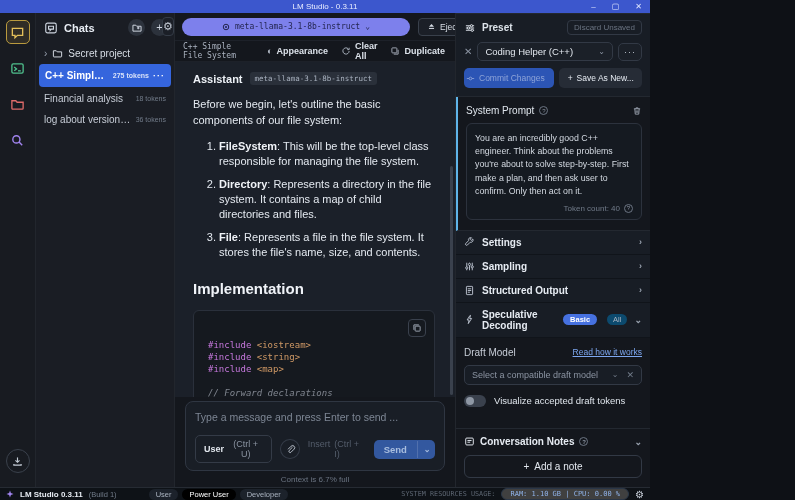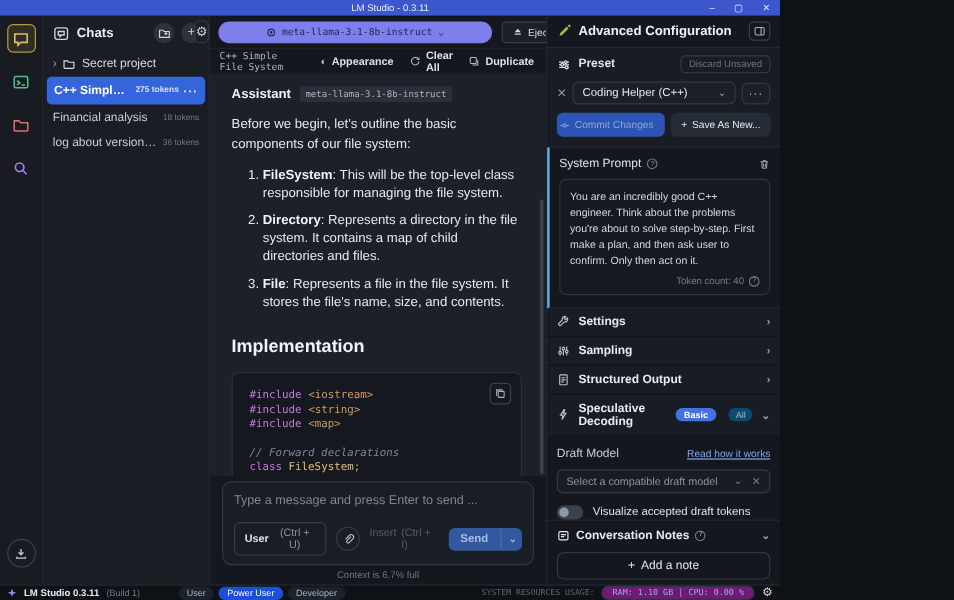--- a/index.html
+++ b/index.html
@@ -58,21 +58,21 @@
 
   .chat-scroll { flex:1 1 auto; min-height:0; overflow:hidden; background:#1b2029; padding:10px 20px 0 18px; position:relative; }
   .assistant-row { display:flex; align-items:center; gap:7px; }
   .assistant-name { font-weight:bold; font-size:11px; color:#eef2f7; }
   .model-badge { font-family:"DejaVu Sans Mono",monospace; font-size:7.5px; color:#aab3c0; background:#2a303a; border-radius:3px; padding:2px 5px; }
   .msg-p { margin-top:12px; font-size:11px; color:#e4e9f0; line-height:1.45; }
   .msg-ol { margin:10px 0 0 26px; font-size:11px; line-height:1.4; color:#e4e9f0; }
   .msg-ol li { margin-bottom:7px; }
   .msg-ol b { color:#f0f3f8; }
   .impl-h { margin-top:19px; font-size:15px; font-weight:bold; color:#f0f3f8; }
-  .code-block { margin-top:13px; background:#15191f; border:1px solid #2a303b; border-radius:6px; padding:13px 14px; position:relative; font-family:"DejaVu Sans Mono",monospace; font-size:9px; line-height:12px; }
+  .code-block { margin-top:13px; background:#15191f; border:1px solid #2a303b; border-radius:6px; padding:28px 14px; position:relative; font-family:"DejaVu Sans Mono",monospace; font-size:9px; line-height:12px; }
   .copy-btn { position:absolute; top:8px; right:8px; width:18px; height:18px; border:1px solid #3a414d; border-radius:4px; background:transparent; color:#aab3c0; display:flex; align-items:center; justify-content:center; }
   .code-line { white-space:pre; }
   .tk-k { color:#c678dd; } .tk-s { color:#d19a66; } .tk-c { color:#7f848e; font-style:italic; } .tk-y { color:#e5c07b; } .tk-w { color:#abb2bf; }
   .vscroll { position:absolute; right:2px; top:104px; bottom:2px; width:3px; background:#3a414d; border-radius:2px; }
 
   .composer { flex:0 0 auto; height:70px; margin:4px 10px 0; background:#191e26; border:1px solid #2f3642; border-radius:8px; display:flex; flex-direction:column; justify-content:space-between; padding:9px 9px 7px; }
   .placeholder { color:#7d8694; font-size:10.5px; }
   .composer-row { display:flex; align-items:center; gap:8px; }
   .user-pill { border:1px solid #343b47; border-radius:5px; padding:3px 8px; font-size:9px; color:#e2e7ee; background:transparent; display:flex; gap:4px; align-items:center; }
   .user-pill b { font-weight:bold; } .user-pill .sc { color:#8b94a2; }
@@ -132,24 +132,24 @@
   .notes-chev { margin-left:auto; color:#9aa3b0; font-size:9px; }
   .add-note-btn { margin-top:8px; width:100%; border:1px solid #323945; border-radius:6px; background:transparent; color:#e2e7ee; font-size:10px; padding:5px 0; display:flex; align-items:center; justify-content:center; gap:5px; }
 
   
   .statusbar { height:13px; flex:0 0 auto; background:#0e1217; border-top:1px solid #262b33; display:flex; align-items:center; padding:0 6px; gap:6px; }
   .sb-app-ico { color:#a184ef; font-size:8px; }
   .sb-app { font-size:8px; font-weight:bold; color:#e6ebf2; }
   .sb-build { font-size:7.5px; color:#717b89; }
   .sb-modes { display:flex; gap:4px; margin-left:26px; }
   .sb-mode { font-size:7.5px; color:#aab3c0; background:#1c222b; border-radius:6px; padding:1px 7px; }
-  .sb-mode.on { background:#1d4ed8; color:#fff; }
+  .sb-mode.on { background:#000000; color:#fff; }
   .sb-right { margin-left:auto; display:flex; align-items:center; gap:6px; }
   .sb-usage-lbl { font-family:"DejaVu Sans Mono",monospace; font-size:6.8px; color:#5b6470; }
-  .sb-usage-pill { font-family:"DejaVu Sans Mono",monospace; font-size:7px; color:#8fb2e8; background:#701a75; border:1px solid #2a3647; border-radius:7px; padding:1px 8px; }
+  .sb-usage-pill { font-family:"DejaVu Sans Mono",monospace; font-size:7px; color:#8fb2e8; background:#404040; border:1px solid #2a3647; border-radius:7px; padding:1px 8px; }
   .sb-gear { color:#cdd4de; font-size:10px; }
 </style>
 </head>
 <body>
 
 <div class="app">
 
   <div class="titlebar">
     <span>LM Studio - 0.3.11</span>
     <div class="win-controls">
@@ -343,34 +343,20 @@
           <button class="send-btn">
             <span class="s-main">Send</span>
             <span class="s-chev">⌄</span>
           </button>
         </div>
       </div>
       <div class="context-line">Context is 6.7% full</div>
     </div>
 
     <div class="config">
-      <div class="config-header">
-        <span class="pencil-ico">
-          <svg width="12" height="12" viewBox="0 0 16 16" fill="currentColor">
-              <path d="M3 13l.9-3L11 2.9 13.1 5 6 12.1zM12 1.9L14.1 4l.9-.9a1.5 1.5 0 0 0-2.1-2.1z"></path>
-            </svg>
-        </span>
-        <span class="config-title">Advanced Configuration</span>
-        <button class="panel-toggle">
-          <svg width="10" height="10" viewBox="0 0 16 16" fill="none" stroke="currentColor" stroke-width="1.4">
-              <rect x="2" y="3" width="12" height="10" rx="1.5"></rect>
-              <path d="M10 3v10"></path>
-            </svg>
-        </button>
-      </div>
 
       <div class="preset-card">
         <div class="preset-r1">
           <span>
             <svg width="12" height="12" viewBox="0 0 16 16" fill="none" stroke="currentColor" stroke-width="1.3">
                 <path d="M2.5 5h11M2.5 8h11M2.5 11h11"></path>
                 <circle cx="10" cy="5" r="1.5" fill="#181d25"></circle>
                 <circle cx="6" cy="8" r="1.5" fill="#181d25"></circle>
                 <circle cx="11" cy="11" r="1.5" fill="#181d25"></circle>
               </svg>

